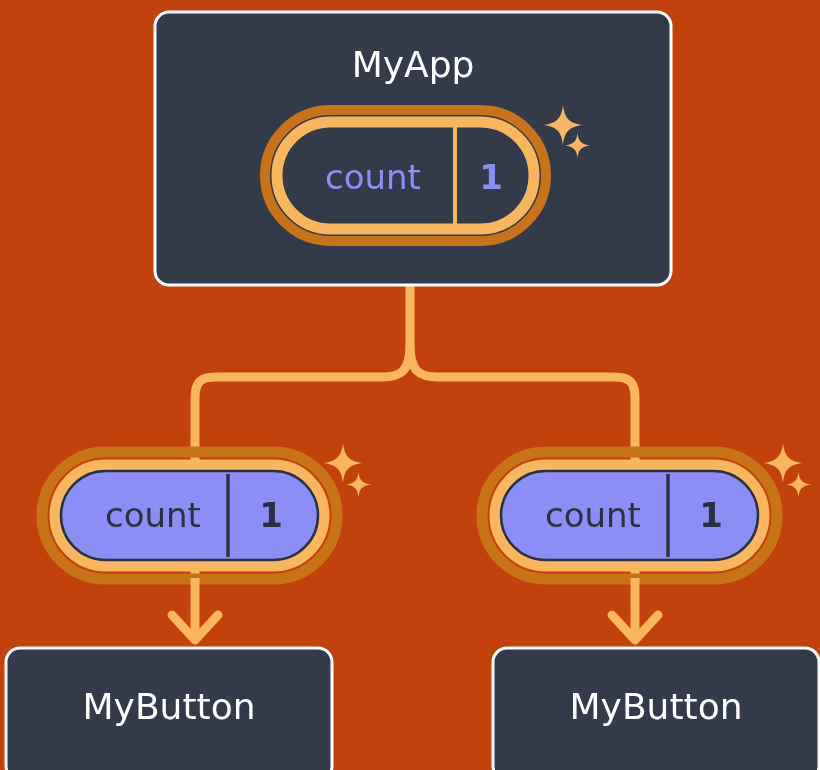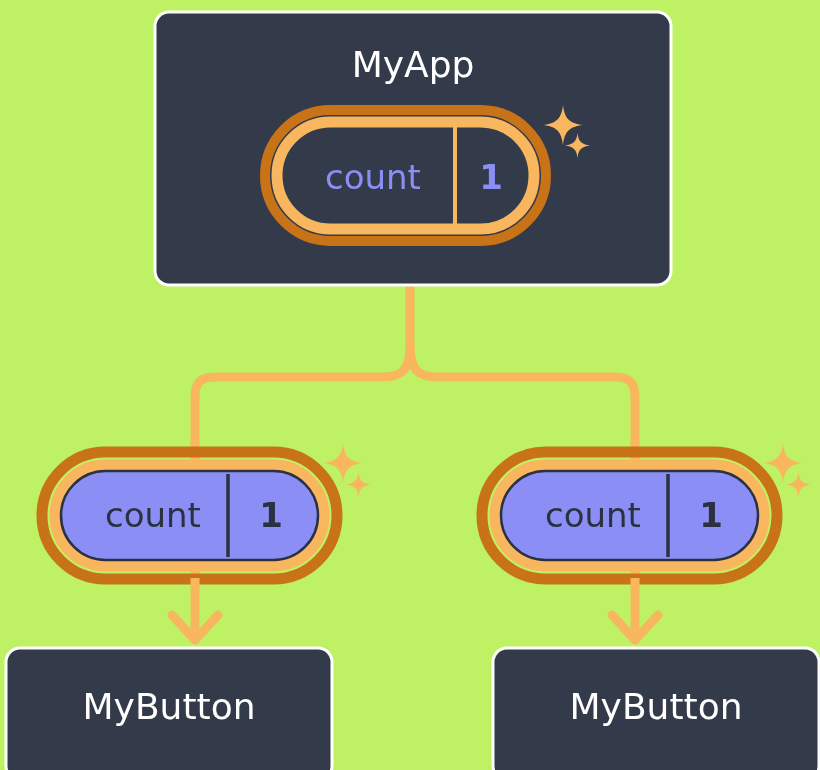--- a/index.html
+++ b/index.html
@@ -10,21 +10,21 @@
   body {
     width: 820px;
     height: 770px;
     overflow: hidden;
     font-family: "DejaVu Sans", sans-serif;
   }
   #stage {
     position: relative;
     width: 820px;
     height: 770px;
-    background: #bef264;
+    background: #c2410c;
   }
   #stage svg {
     position: absolute;
     top: 0;
     left: 0;
   }
   .card-label {
     font-family: "DejaVu Sans", sans-serif;
     fill: #ffffff;
     font-size: 36px;

